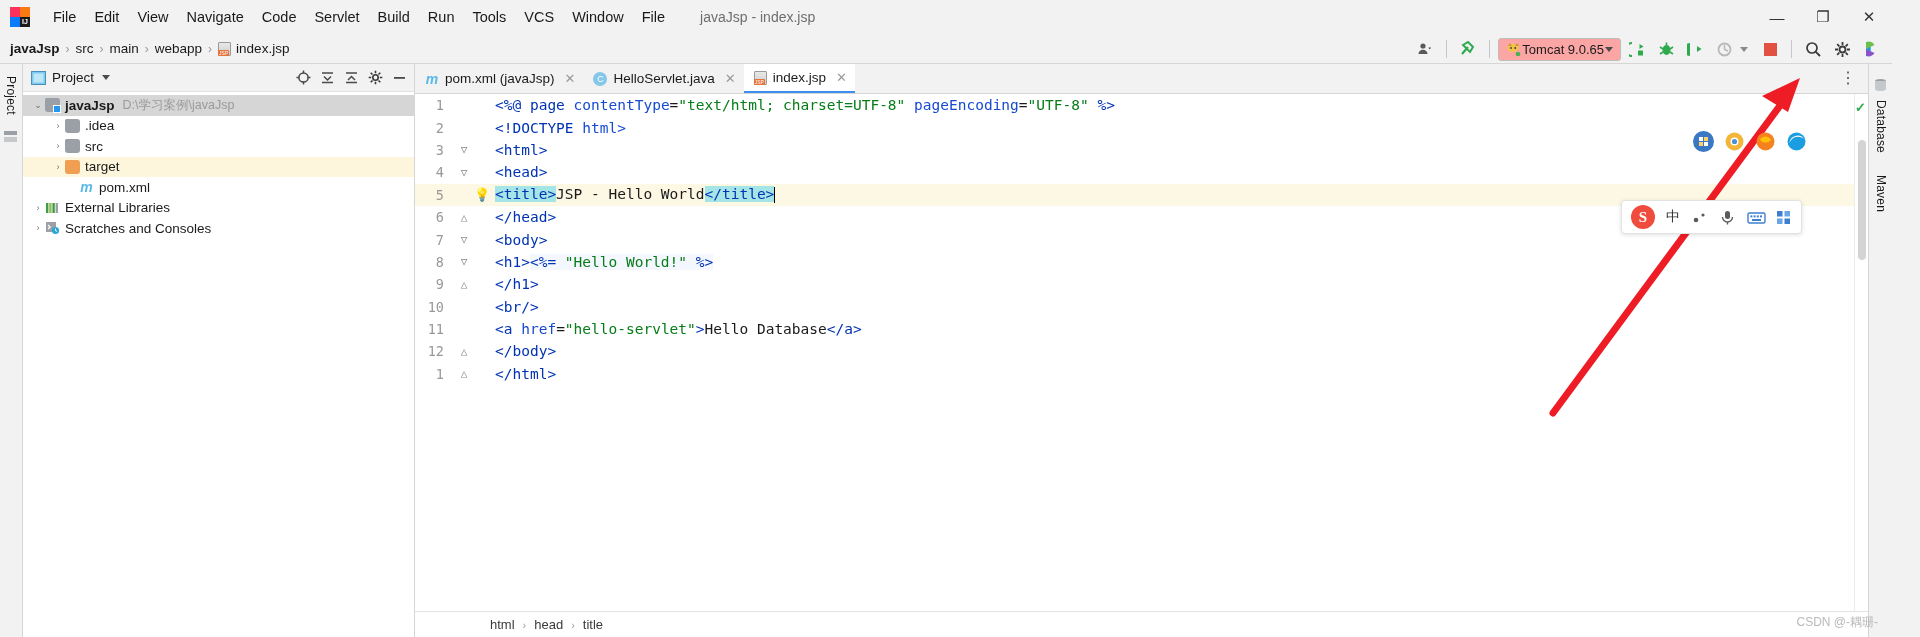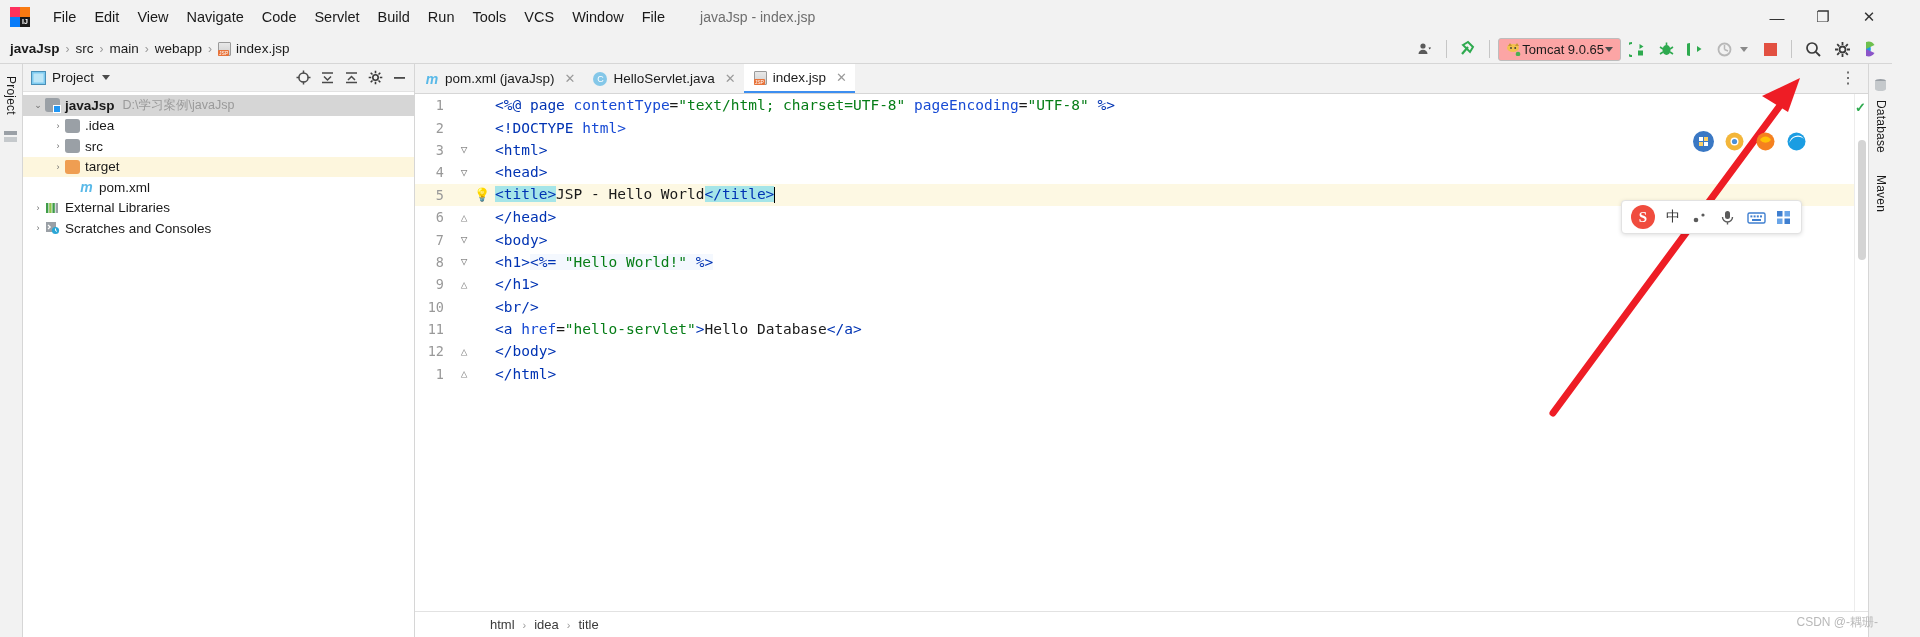--- a/index.html
+++ b/index.html
@@ -442,21 +442,21 @@
           </div>
         <div class="marker-strip">
           <span class="ok-check">✓</span>
           <div class="scroll-thumb"></div>
         </div>
       </div>
 
       <div class="editor-crumbs">
         <span class="ecrumb">html</span>
         <span class="ecsep">›</span>
-        <span class="ecrumb">idea</span>
+        <span class="ecrumb">head</span>
         <span class="ecsep">›</span>
         <span class="ecrumb">title</span>
       </div>
     </div>
 
     <div class="right-strip">
       <div class="vstrip-ico">
         <svg width="15" height="15" viewBox="0 0 15 15">
           <ellipse cx="7.5" cy="3" rx="5.5" ry="2" fill="#9aa0a6"></ellipse>
           <path d="M2 3 V11 A5.5 2 0 0 0 13 11 V3" fill="#c5c9cc"></path>

